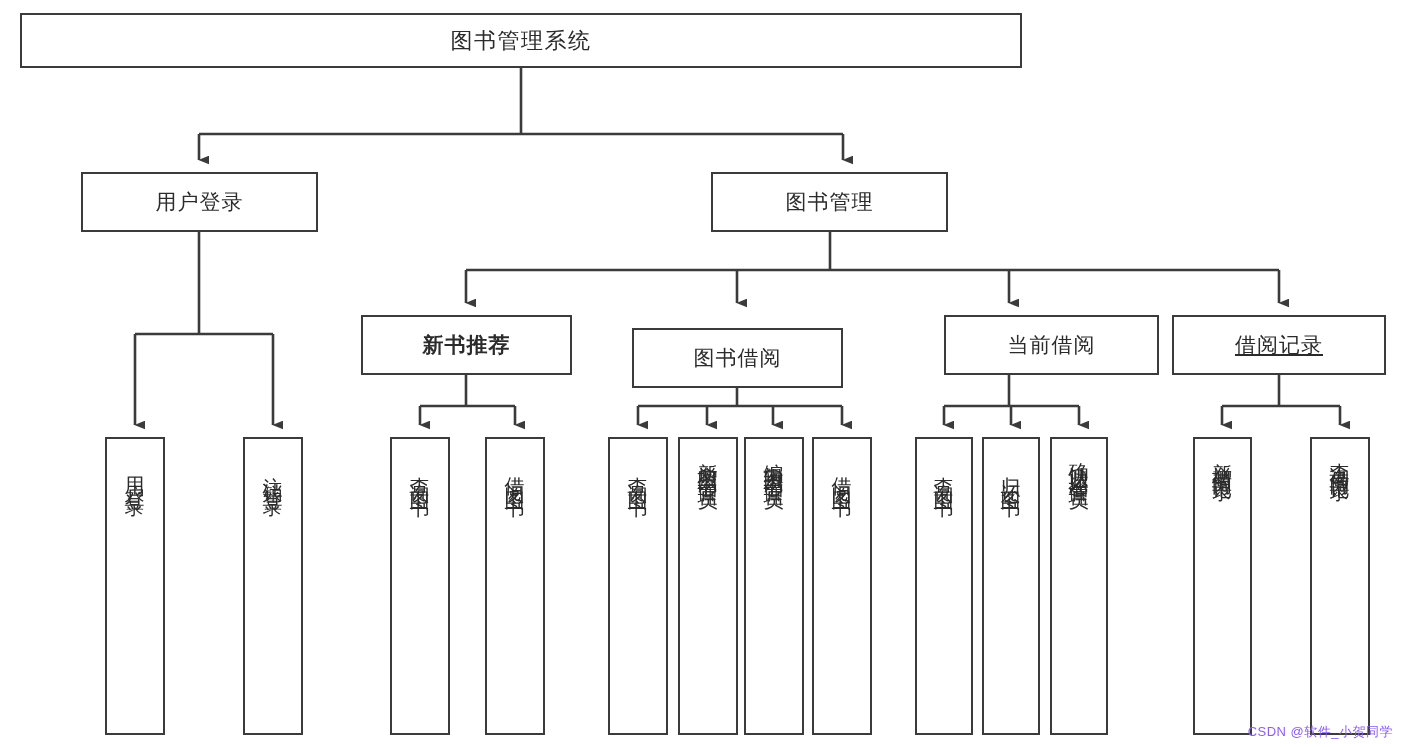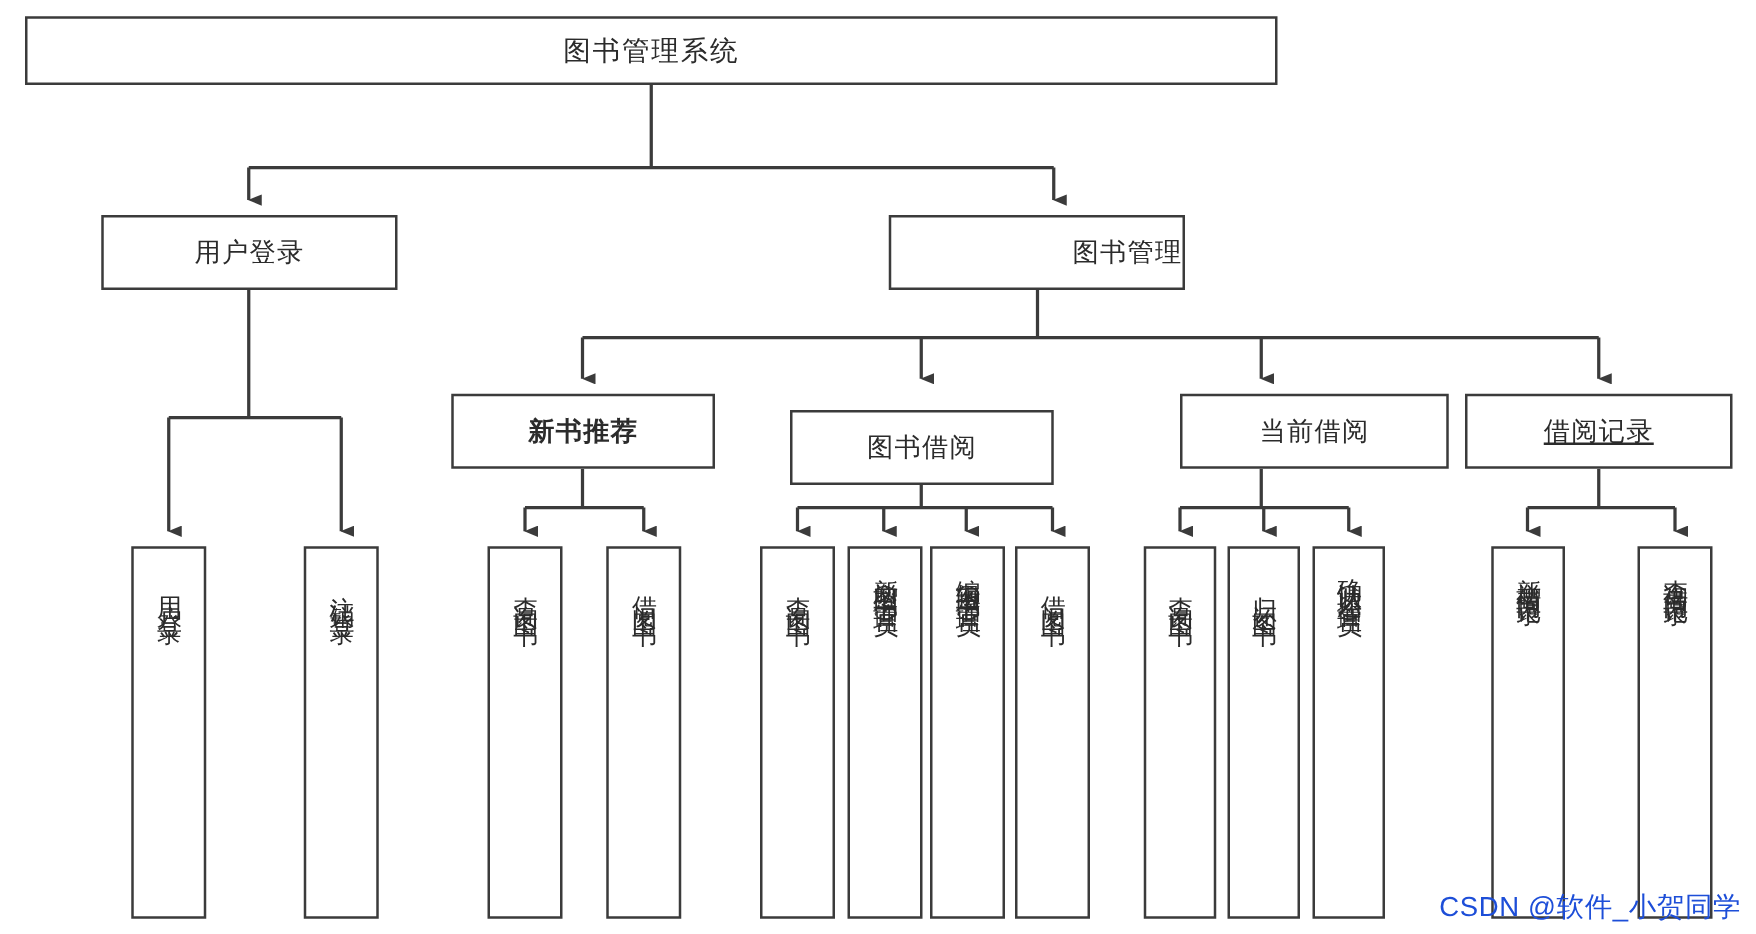--- a/index.html
+++ b/index.html
@@ -38,22 +38,22 @@
     line-height:1;
     white-space:nowrap;
     color:#2b2b2b;
   }
   .vtext.tight{ letter-spacing:4px; }
   .vtext.pad{ margin-top:14px; }
 
   .watermark{
     position:absolute;
     right:12px;bottom:6px;
-    font-size:22px;
-    color:#1d4ed8;
+    font-size:13px;
+    color:#8b5cf6;
     letter-spacing:.5px;
     z-index:3;
     user-select:none;
   }
 </style>
 </head>
 <body>
 
 <div id="canvas">
 
@@ -107,21 +107,21 @@
     </g>
   </svg>
 
   <div class="node root" style="left:20px;top:13px;width:1002px;height:55px;">
     <span>图书管理系统</span>
   </div>
 
   <div class="node h" style="left:81px;top:172px;width:237px;height:60px;">
     <span>用户登录</span>
   </div>
-  <div class="node h" style="left:711px;top:172px;width:237px;height:60px;justify-content:flex-end;">
+  <div class="node h" style="left:711px;top:172px;width:237px;height:60px;">
     <span>图书管理</span>
   </div>
 
   <div class="node h" style="left:361px;top:315px;width:211px;height:60px;font-weight:bold;">
     <span>新书推荐</span>
   </div>
   <div class="node h" style="left:632px;top:312px;width:211px;height:60px;margin-top:16px;">
     <span>图书借阅</span>
   </div>
   <div class="node h" style="left:944px;top:315px;width:215px;height:60px;">

